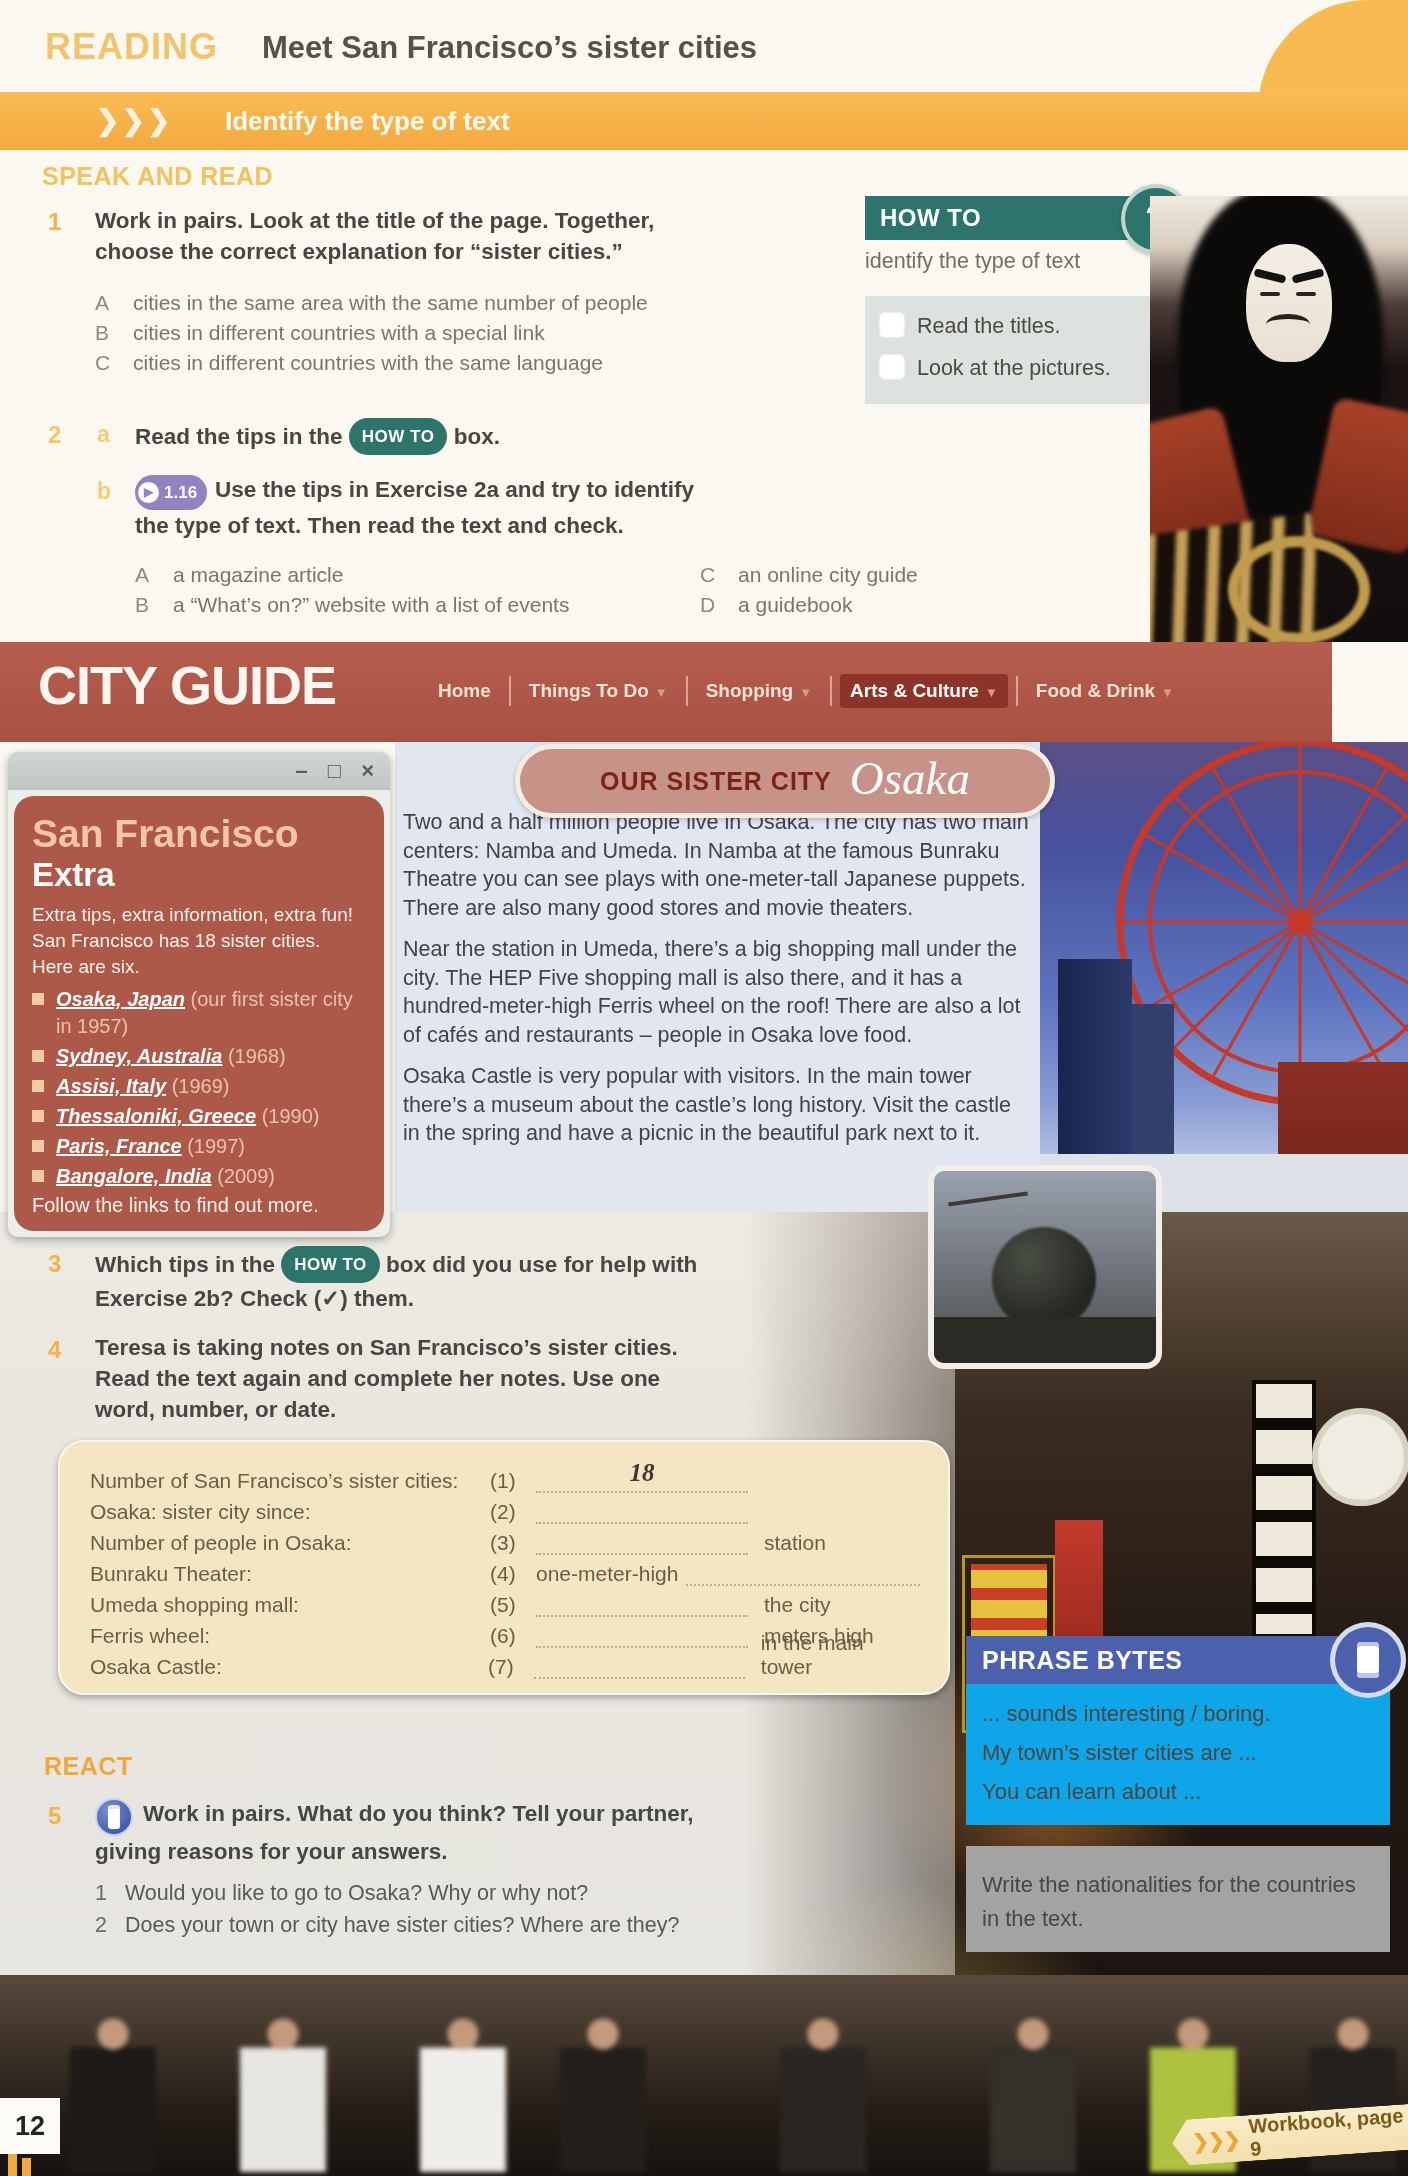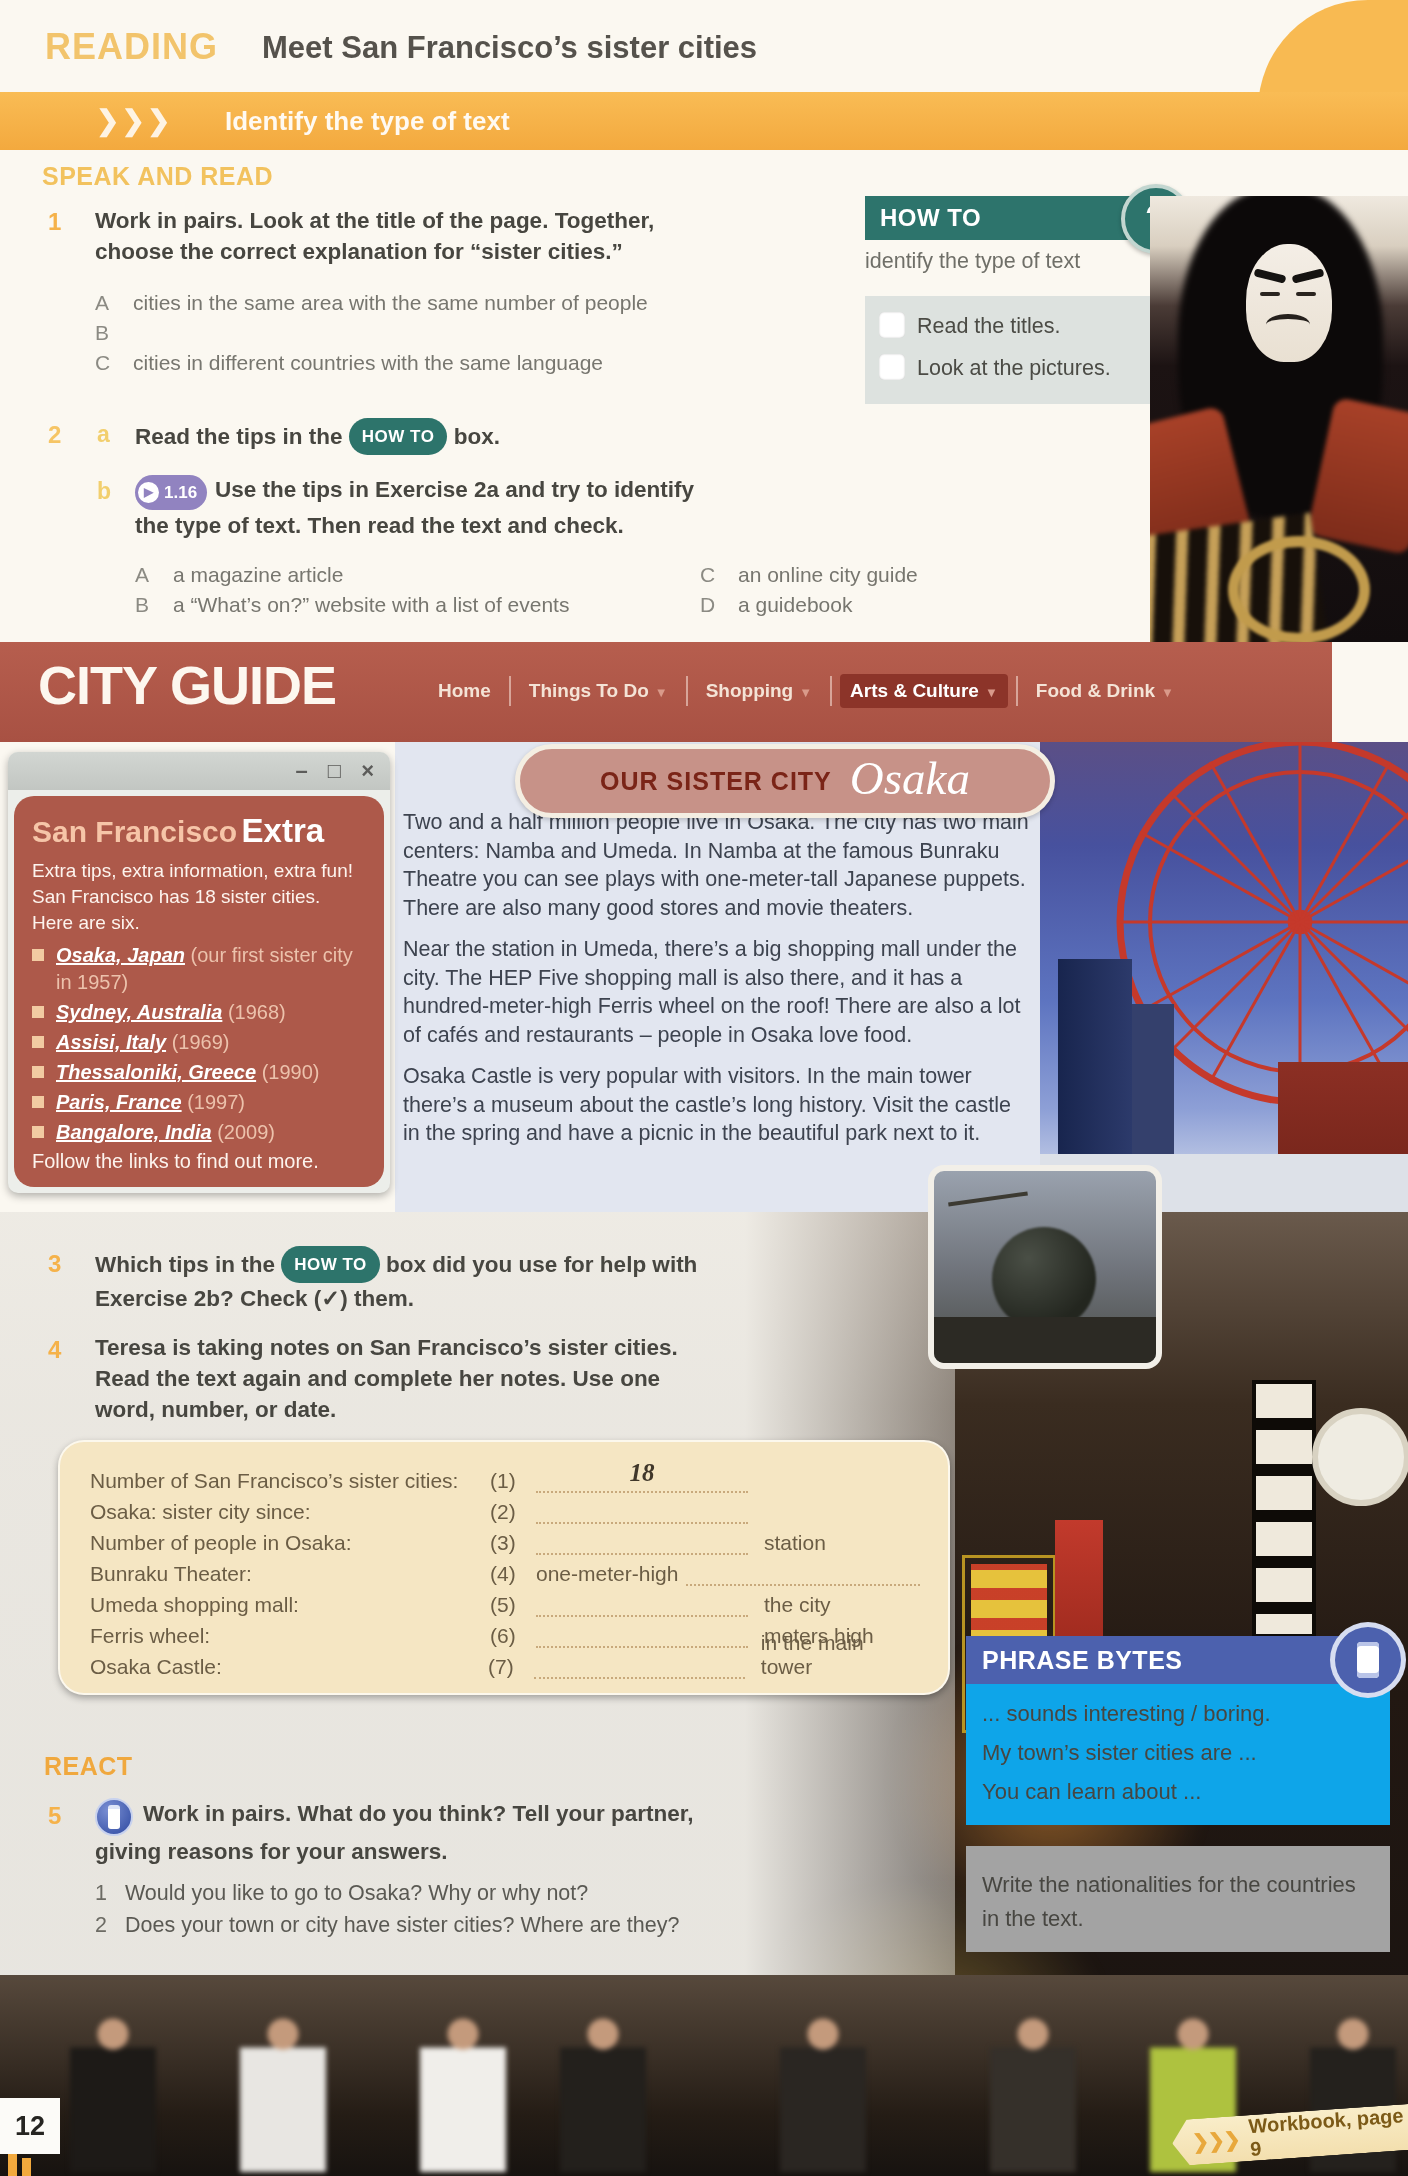--- a/index.html
+++ b/index.html
@@ -89,21 +89,21 @@
   .text-panel{left:395px;top:742px;width:645px;height:470px;background:#e2e6f0;}
   .tp-inner{position:absolute;left:8px;top:66px;width:630px;}
   .tp-inner p{margin:0 0 13px 0;font-size:21.5px;line-height:28.5px;color:#3d434f;}
 
   
   .sfx{left:8px;top:752px;width:382px;background:#eceeea;border-radius:10px;box-shadow:0 3px 8px rgba(0,0,0,.3);z-index:4;}
   .sfx-bar{height:38px;background:linear-gradient(#d2d6d2,#c2c6c2);border-radius:10px 10px 0 0;
            display:flex;align-items:center;justify-content:flex-end;gap:20px;padding-right:16px;}
   .sfx-ctl{color:#5c5c5a;font-size:22px;font-weight:bold;line-height:1;cursor:default;}
   .sfx-body{margin:6px;background:#ad594a;border-radius:20px;padding:16px 18px 14px 18px;}
-  .sfx-title-main{font-weight:bold;font-size:30px;color:#f6c5a8;}
+  .sfx-title-main{font-weight:bold;font-size:39px;color:#f6c5a8;}
   .sfx-title-acc{font-weight:bold;font-size:33px;color:#fff;}
   .sfx-intro{margin-top:8px;font-size:19px;line-height:26px;color:#fdf4ee;}
   .sfx-list{margin-top:6px;}
   .sfx-item{display:flex;gap:12px;font-size:20px;line-height:27px;margin-bottom:3px;}
   .sfx-bullet{flex:0 0 12px;width:12px;height:12px;background:#f2cba2;margin-top:7px;}
   .sfx-name{font-weight:bold;font-style:italic;color:#fff;text-decoration:underline;}
   .sfx-detail{color:#ecc2ac;font-weight:normal;}
   .sfx-outro{margin-top:4px;font-size:20px;color:#fdf4ee;}
 
   
@@ -207,20 +207,21 @@
 
   <div class="abs ex-num" style="left:48px;top:208px;">1</div>
   <div class="abs ex-bold" style="left:95px;top:205px;width:585px;">Work in pairs. Look at the title of the page. Together, choose the correct explanation for “sister cities.”</div>
   <div class="abs" style="left:95px;top:288px;width:600px;">
     <div class="opt-row">
       <span class="opt-letter">A</span>
       <span>cities in the same area with the same number of people</span>
       </div>
     <div class="opt-row">
       <span class="opt-letter">B</span>
+      <span>cities in different countries with a special link</span>
       </div>
     <div class="opt-row">
       <span class="opt-letter">C</span>
       <span>cities in different countries with the same language</span>
       </div>
   </div>
 
   <div class="abs ex-num" style="left:48px;top:421px;color:#f6c565;">2</div>
   <span class="abs marker" style="left:97px;top:421px;">a</span>
   <div class="abs ex-bold" style="left:135px;top:418px;width:560px;">

